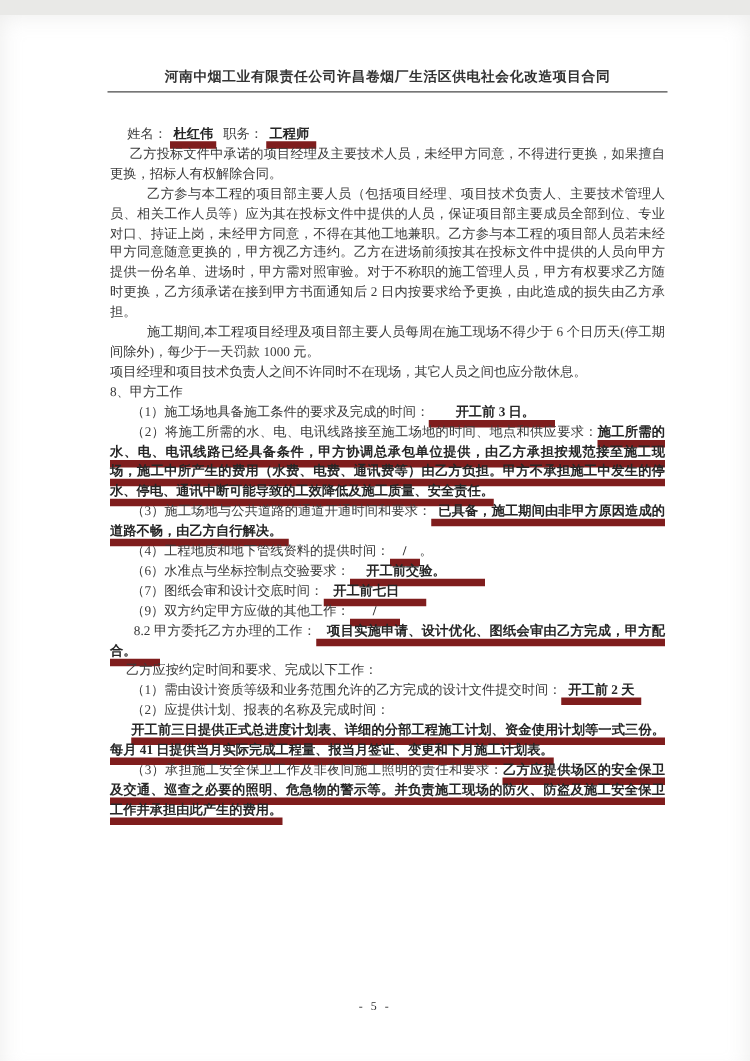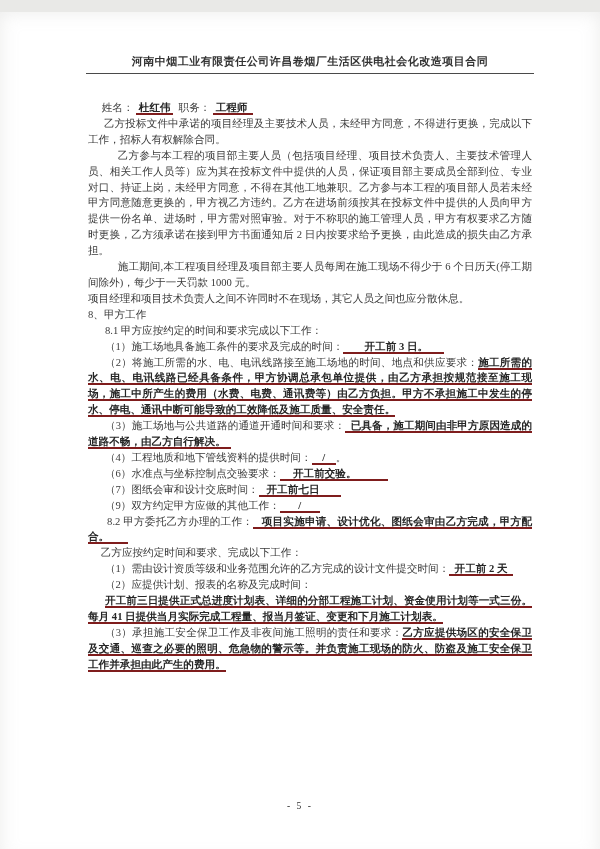--- a/index.html
+++ b/index.html
@@ -27,47 +27,46 @@
   .doc-body{
     margin:26px 68px 0 88px;
     font-size:10.6px;
     line-height:15.9px;
     text-align:justify;
   }
   .doc-body p{
     margin:0;
     white-space:pre-wrap;
   }
-  .u{border-bottom:2px solid #7f1d1d;}
+  .u{border-bottom:6px solid #7f1d1d;}
   .b{font-weight:bold;color:#262626;}
   .gap{margin-top:9px !important;}
   .pageno{
     position:absolute;
     left:0;right:0;
     bottom:50px;
     text-align:center;
     font-size:9.5px;
     letter-spacing:2px;
     color:#2e2e2e;
   }
 </style>
 </head>
 <body>
 
 <div class="sheet">
   <div class="doc-header">河南中烟工业有限责任公司许昌卷烟厂生活区供电社会化改造项目合同</div>
 
   <div class="doc-body">
       <p style="text-indent: 1.3em;"><span>姓名： </span><span class="u b"> 杜红伟 </span><span>  职务： </span><span class="u b"> 工程师  </span></p>
-      <p style="text-indent: 1.5em;"><span>乙方投标文件中承诺的项目经理及主要技术人员，未经甲方同意，不得进行更换，完成以下工作，招标人有权解除合同。</span></p>
+      <p style="text-indent: 1.5em;"><span>乙方投标文件中承诺的项目经理及主要技术人员，未经甲方同意，不得进行更换，如果擅自更换，招标人有权解除合同。</span></p>
       <p style="text-indent: 2.8em;"><span>乙方参与本工程的项目部主要人员（包括项目经理、项目技术负责人、主要技术管理人员、相关工作人员等）应为其在投标文件中提供的人员，保证项目部主要成员全部到位、专业对口、持证上岗，未经甲方同意，不得在其他工地兼职。乙方参与本工程的项目部人员若未经甲方同意随意更换的，甲方视乙方违约。乙方在进场前须按其在投标文件中提供的人员向甲方提供一份名单、进场时，甲方需对照审验。对于不称职的施工管理人员，甲方有权要求乙方随时更换，乙方须承诺在接到甲方书面通知后 2 日内按要求给予更换，由此造成的损失由乙方承担。</span></p>
       <p style="text-indent: 2.8em;"><span>施工期间,本工程项目经理及项目部主要人员每周在施工现场不得少于 6 个日历天(停工期间除外)，每少于一天罚款 1000 元。</span></p>
       <p><span>项目经理和项目技术负责人之间不许同时不在现场，其它人员之间也应分散休息。</span></p>
       <p><span>8、甲方工作</span></p>
-      <p style="text-indent: 1.6em;"><span>8.1 甲方应按约定的时间和要求完成以下工作：</span></p>
       <p style="text-indent: 1.6em;"><span>（1）施工场地具备施工条件的要求及完成的时间：</span><span class="u b">        开工前 3 日。      </span></p>
       <p style="text-indent: 1.6em;"><span>（2）将施工所需的水、电、电讯线路接至施工场地的时间、地点和供应要求：</span><span class="u b">施工所需的水、电、电讯线路已经具备条件，甲方协调总承包单位提供，由乙方承担按规范接至施工现场，施工中所产生的费用（水费、电费、通讯费等）由乙方负担。甲方不承担施工中发生的停水、停电、通讯中断可能导致的工效降低及施工质量、安全责任。</span></p>
       <p style="text-indent: 1.6em;"><span>（3）施工场地与公共道路的通道开通时间和要求：</span><span class="u b">  已具备，施工期间由非甲方原因造成的道路不畅，由乙方自行解决。  </span></p>
       <p style="text-indent: 1.6em;"><span>（4）工程地质和地下管线资料的提供时间：</span><span class="u b">    /    </span><span>。</span></p>
       <p style="text-indent: 1.6em;"><span>（6）水准点与坐标控制点交验要求：</span><span class="u b">     开工前交验。            </span></p>
       <p style="text-indent: 1.6em;"><span>（7）图纸会审和设计交底时间：</span><span class="u b">   开工前七日        </span></p>
       <p style="text-indent: 1.6em;"><span>（9）双方约定甲方应做的其他工作：</span><span class="u b">       /       </span></p>
       <p style="text-indent: 1.8em;"><span>8.2 甲方委托乙方办理的工作：</span><span class="u b">   项目实施申请、设计优化、图纸会审由乙方完成，甲方配合。       </span></p>
       <p style="text-indent: 1.2em;"><span>乙方应按约定时间和要求、完成以下工作：</span></p>
       <p style="text-indent: 1.6em;"><span>（1）需由设计资质等级和业务范围允许的乙方完成的设计文件提交时间：</span><span class="u b">  开工前 2 天  </span></p>

